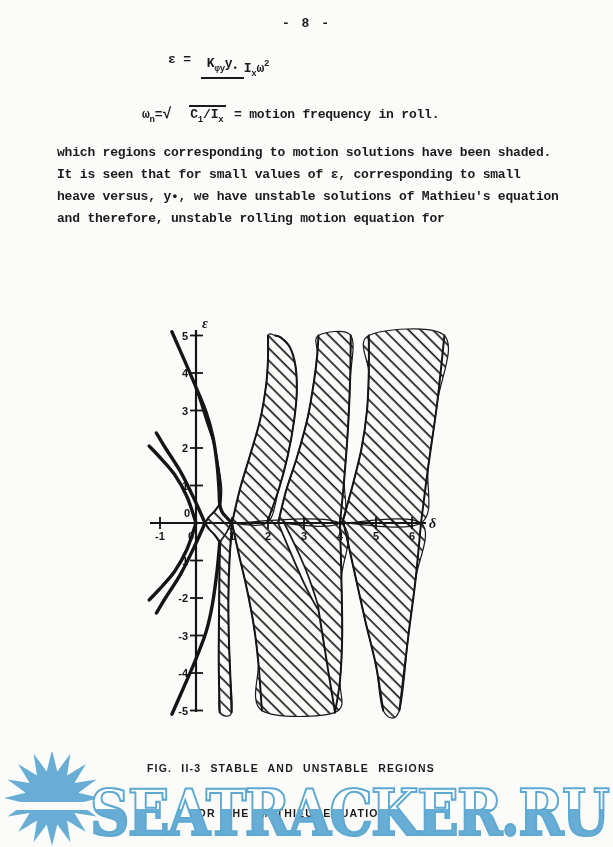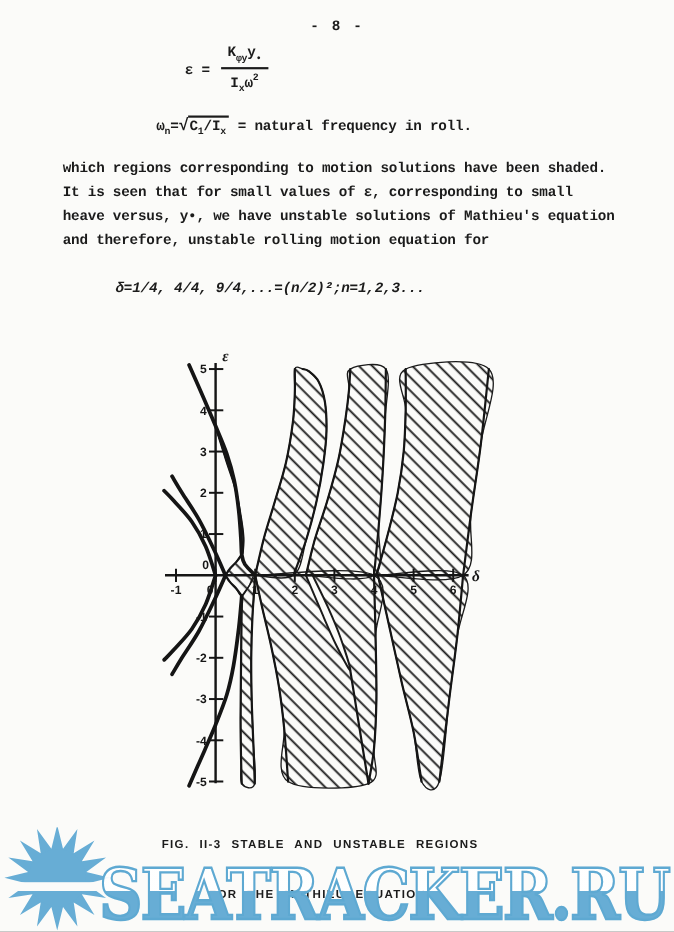--- a/index.html
+++ b/index.html
@@ -6,25 +6,25 @@
   .page{position:relative;width:613px;height:847px;background:#fbfbf9;overflow:hidden;
         font-family:"Liberation Mono",monospace;color:#1b1b1b;}
   .abs{position:absolute;}
   .mono{font-family:"Liberation Mono",monospace;font-weight:bold;font-size:13px;letter-spacing:-0.2px;}
   .page-num{top:16px;left:0;right:0;text-align:center;letter-spacing:2px;}
   .para{top:142px;left:57px;width:515px;line-height:22px;white-space:nowrap;}
   .delta-line{top:254px;left:105px;font-style:italic;white-space:nowrap;}
   sub{font-size:9px;vertical-align:-4px;}
   sup{font-size:9px;vertical-align:6px;}
   .eq1{top:40px;left:168px;display:flex;align-items:center;}
-  .eq1 .frac{display:inline-flex;flex-direction:column;align-items:center;margin-left:10px;}
+  .eq1 .frac{display:inline-flex;flex-direction:row;align-items:center;margin-left:10px;margin-top:16px;}
   .eq1 .num{padding:0 6px 3px 6px;border-bottom:2px solid #1b1b1b;}
   .eq1 .den{padding-top:3px;}
   .eq2{top:106px;left:142px;white-space:nowrap;}
-  .rad{border-top:2px solid #1b1b1b;padding:0 3px 0 1px;}
+  .rad{border-top:2px solid #1b1b1b;padding:0 3px 0 1px;margin-left:18px;}
   .sqrt-sign{font-size:15px;}
   .chart-caption{top:726px;left:182px;font-family:"Liberation Sans",sans-serif;font-weight:bold;
       font-size:10.5px;letter-spacing:2px;word-spacing:6px;white-space:nowrap;}
   .fig-caption-1{top:762px;left:147px;font-family:"Liberation Sans",sans-serif;font-weight:bold;
       font-size:10.5px;letter-spacing:1.2px;word-spacing:5px;white-space:nowrap;}
   .fig-caption-2{top:775px;left:190px;font-family:"Liberation Sans",sans-serif;font-weight:bold;
       font-size:10.5px;letter-spacing:1.2px;word-spacing:5px;white-space:nowrap;margin-top:32px;}
   #chart-svg{position:absolute;left:0;top:0;width:613px;height:847px;}
   #wm-svg{position:absolute;left:0;top:752px;width:613px;height:94px;pointer-events:none;}
   .tick{font:bold 11px "Liberation Sans",sans-serif;fill:#161616;}
@@ -119,31 +119,30 @@
 
   <div class="abs mono eq1">
     <span><span>ε</span> <span>=</span></span>
     <span class="frac">
       <span class="num"><span>K</span><sub>φy</sub><span>y</span><sub>•</sub></span>
       <span class="den"><span>I</span><sub>x</sub><span>ω</span><sup>2</sup></span>
     </span>
   </div>
 
   <div class="abs mono eq2">
-    <span>ω</span><sub>n</sub><span>=</span><span class="sqrt-sign">√</span><span class="rad"><span>C</span><sub>1</sub><span>/I</span><sub>x</sub></span><span> = natural frequency in roll.</span>
+    <span>ω</span><sub>n</sub><span>=</span><span class="sqrt-sign">√</span><span class="rad"><span>C</span><sub>1</sub><span>/I</span><sub>x</sub></span><span> = motion frequency in roll.</span>
   </div>
 
   <div class="abs mono para">
     <div>which regions corresponding to motion solutions have been shaded.</div>
     <div>It is seen that for small values of ε, corresponding to small</div>
     <div>heave versus, y•, we have unstable solutions of Mathieu's equation</div>
     <div>and therefore, unstable rolling motion equation for</div>
   </div>
 
-  <div class="abs mono delta-line">δ=1/4, 4/4, 9/4,...=(n/2)²;n=1,2,3...</div>
 
 
   <div class="abs fig-caption-1">FIG. II-3 STABLE AND UNSTABLE REGIONS</div>
   <div class="abs fig-caption-2">FOR THE MATHIEU EQUATION</div>
 
   <svg id="wm-svg" viewBox="0 0 613 94">
     <defs>
       <linearGradient id="wmg" x1="0" y1="0" x2="0" y2="1">
         <stop offset="0" stop-color="#ffffff" stop-opacity="0.93"></stop>
         <stop offset="0.45" stop-color="#ffffff" stop-opacity="0.93"></stop>

